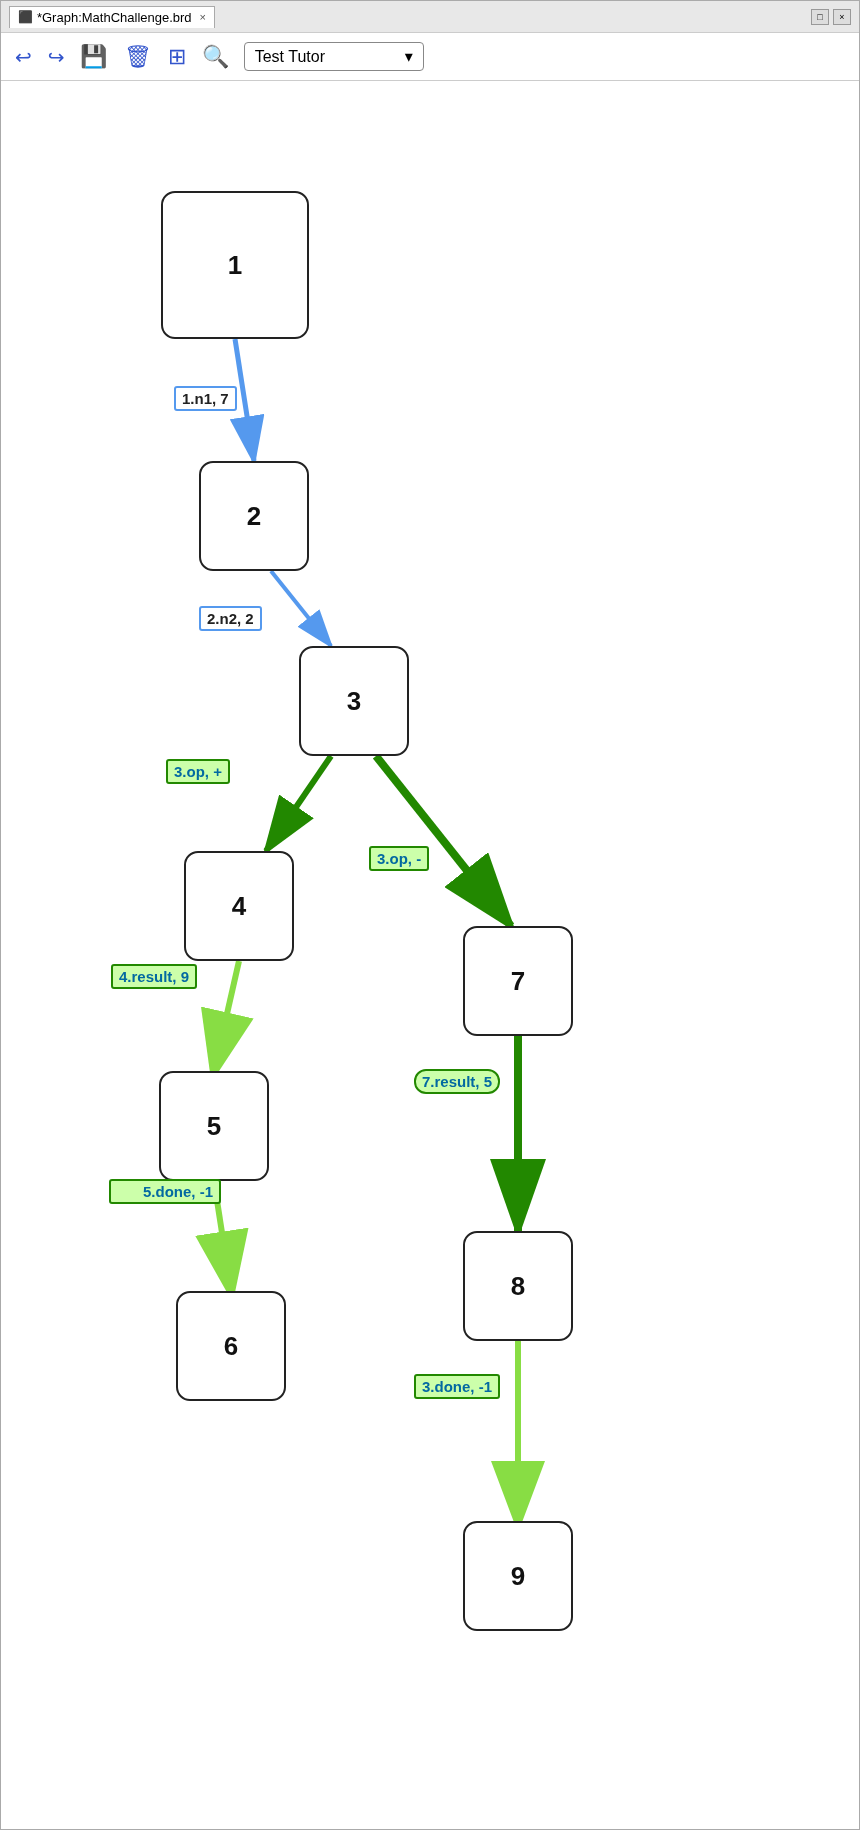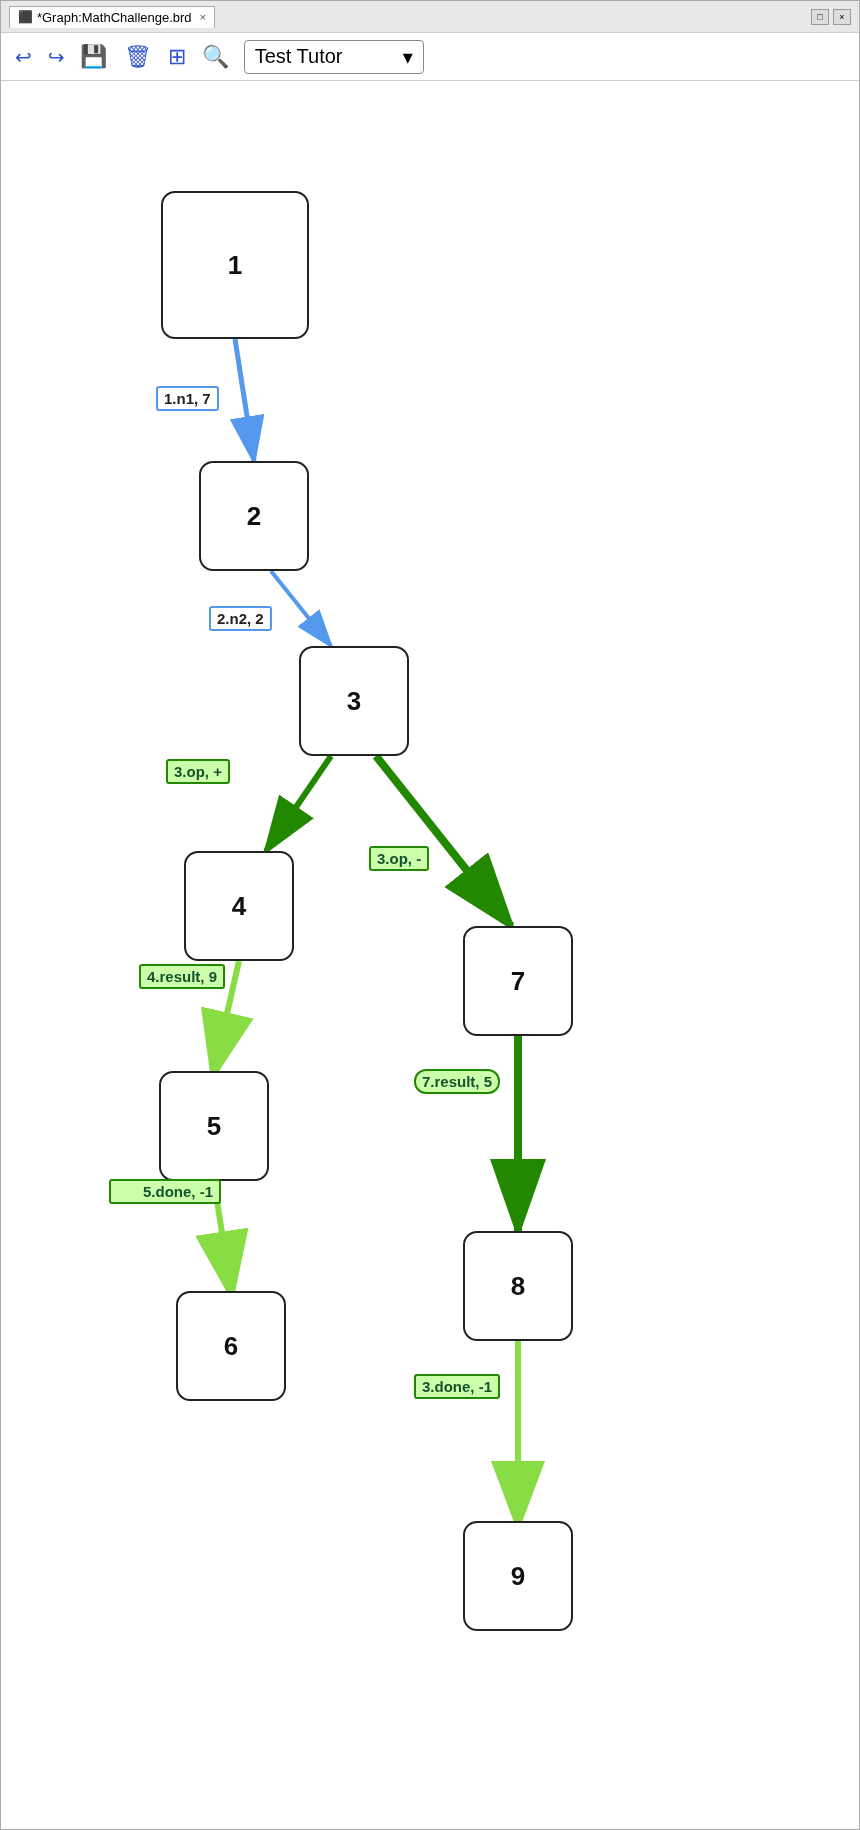--- a/index.html
+++ b/index.html
@@ -72,21 +72,21 @@
       border: none;
       padding: 0 2px;
     }
     .toolbar-btn:disabled { color: #aaa; }
     .dropdown-select {
       display: flex;
       align-items: center;
       border: 1px solid #888;
       border-radius: 4px;
       padding: 4px 10px;
-      font-size: 20px;
+      font-size: 16px;
       cursor: pointer;
       background: white;
       min-width: 180px;
       justify-content: space-between;
     }
     .canvas {
       flex: 1;
       position: relative;
       overflow: hidden;
       background: white;
@@ -114,21 +114,21 @@
       font-weight: bold;
       background: white;
       white-space: nowrap;
     }
     .edge-label.blue {
       border-color: #5599ee;
       color: #222;
     }
     .edge-label.green {
       border-color: #228800;
-      color: #14532d;
+      color: #0369a1;
       background: #ccffaa;
     }
     
     .svg-overlay {
       position: absolute;
       top: 0; left: 0;
       width: 100%;
       height: 100%;
       pointer-events: none;
     }
@@ -216,30 +216,30 @@
     <div class="node" style="left:462px;top:845px;width:110px;height:110px;">
       <span>7</span>
     </div>
     <div class="node" style="left:462px;top:1150px;width:110px;height:110px;">
       <span>8</span>
     </div>
     <div class="node" style="left:462px;top:1440px;width:110px;height:110px;">
       <span>9</span>
     </div>
 
-    <div class="edge-label blue" style="left:155px;top:305px;">
+    <div class="edge-label blue" style="left:173px;top:305px;">
       <span>1.n1, 7</span>
     </div>
-    <div class="edge-label blue" style="left:208px;top:525px;">
+    <div class="edge-label blue" style="left:198px;top:525px;">
       <span>2.n2, 2</span>
     </div>
     <div class="edge-label green" style="left:165px;top:678px;">
       <span>3.op, +</span>
     </div>
-    <div class="edge-label green" style="left:110px;top:883px;margin-left:28px;">
+    <div class="edge-label green" style="left:110px;top:883px;">
       <span>4.result, 9</span>
     </div>
     <div class="edge-label green" style="left:108px;top:1098px;padding-left:32px;">
       <span>5.done, -1</span>
     </div>
     <div class="edge-label green" style="left:368px;top:765px;">
       <span>3.op, -</span>
     </div>
     <div class="edge-label green" style="left:413px;top:988px;border-radius:12px;">
       <span>7.result, 5</span>

